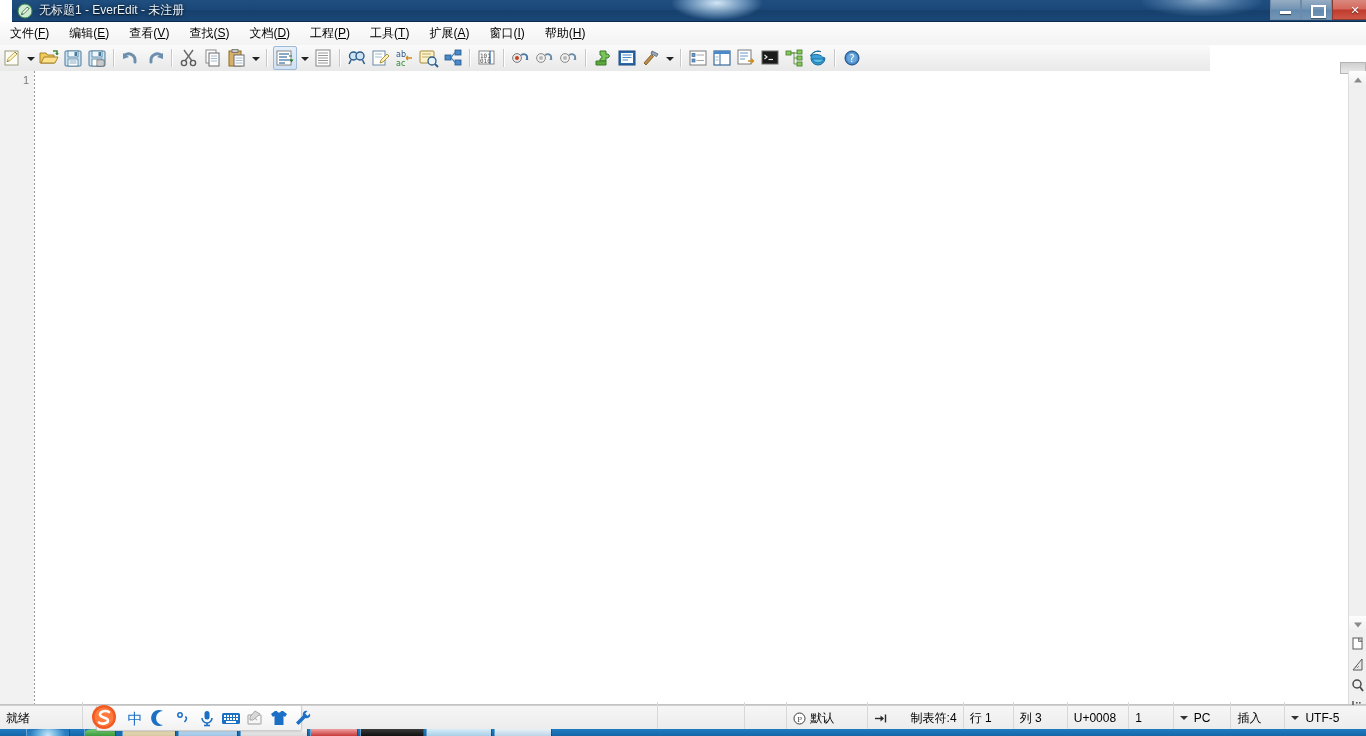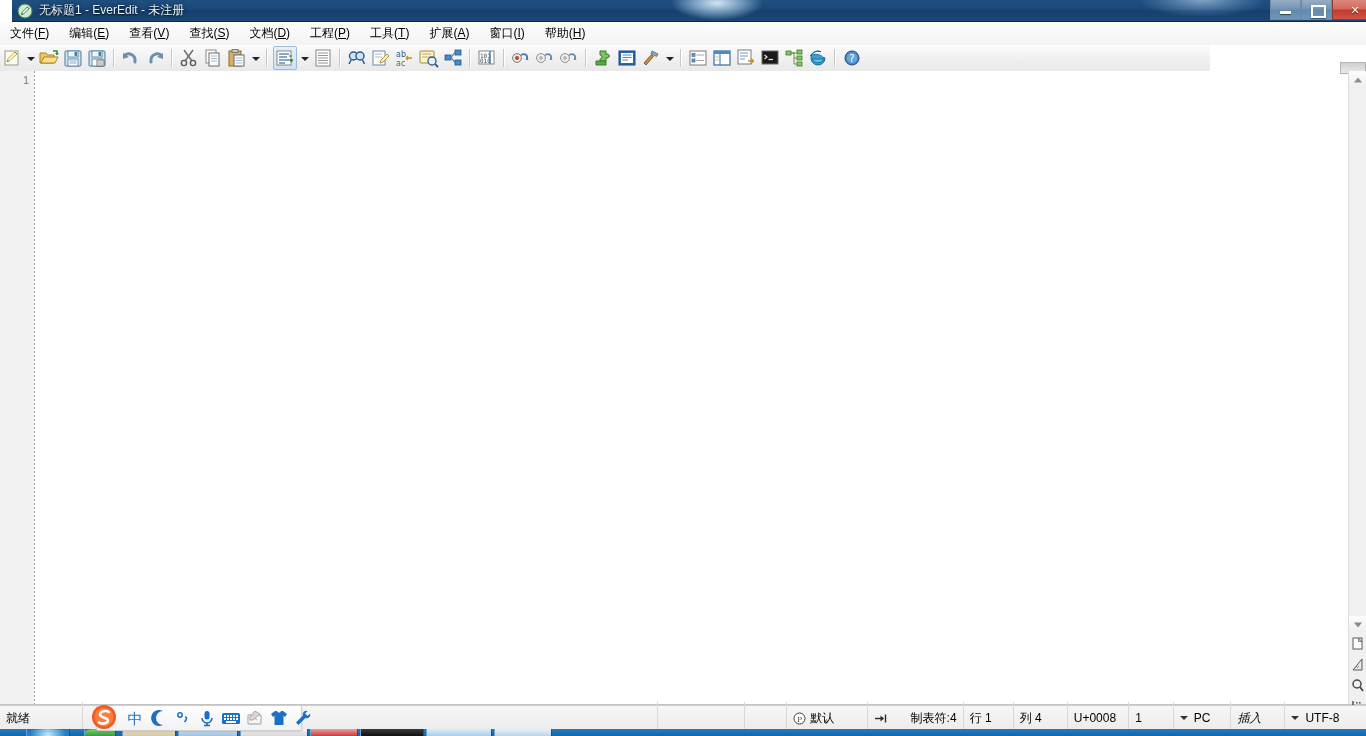--- a/index.html
+++ b/index.html
@@ -610,38 +610,38 @@
           <line x1="11.5" y1="1.5" x2="11.5" y2="9.5" stroke="#2a2a2a" stroke-width="1.4"></line>
         </svg>
       </span>
       <span>制表符:4</span>
     </div>
 
     <div class="sb-cell" style="width:52px;">
       <span>行 1</span>
     </div>
     <div class="sb-cell" style="width:56px;">
-      <span>列 4</span>
+      <span>列 3</span>
     </div>
     <div class="sb-cell" style="width:64px;">
       <span>U+0008</span>
     </div>
     <div class="sb-cell" style="width:46px;">
       <span>1</span>
     </div>
     <div class="sb-cell" style="width:60px;">
       <span class="sb-caret"></span>
       <span>PC</span>
     </div>
-    <div class="sb-cell" style="width:56px;font-style:italic;">
+    <div class="sb-cell" style="width:56px;">
       <span>插入</span>
     </div>
     <div class="sb-cell noborder" style="width:84px;">
       <span class="sb-caret"></span>
-      <span>UTF-8</span>
+      <span>UTF-5</span>
     </div>
   </div>
 
   <div class="ime">
     <div class="ime-logo">
       <svg width="30" height="30" viewBox="0 0 30 30">
         <circle cx="15" cy="15" r="12" fill="#f15a22"></circle>
         <circle cx="15" cy="15" r="9.5" fill="#ff7b3d"></circle>
         <path d="M20 10 C17 8 11 9 11 12.5 C11 16 19 15.5 19 18.5 C19 21.5 13 22.5 10 20.5" fill="none" stroke="#ffffff" stroke-width="2.6" stroke-linecap="round"></path>
       </svg>

